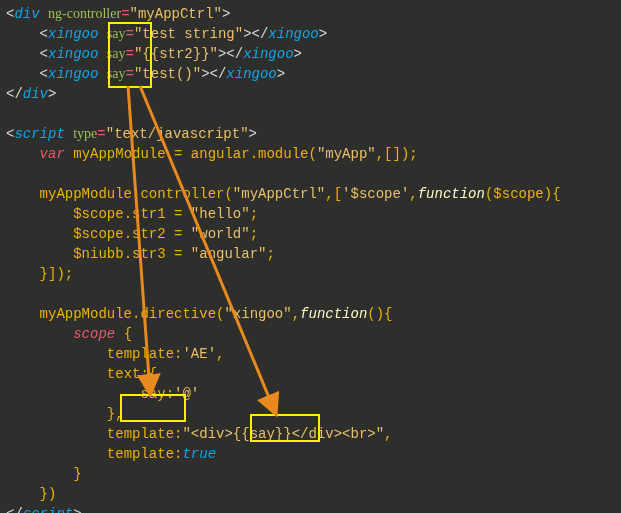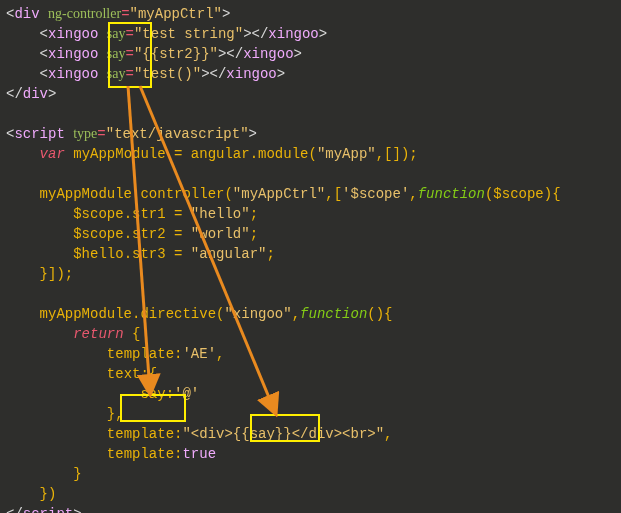--- a/index.html
+++ b/index.html
@@ -25,26 +25,26 @@
     left: 0;
     top: 0;
     margin: 0;
     padding: 4px 0 4px 6px;
     font-family: inherit;
     font-size: inherit;
     line-height: inherit;
     white-space: pre;
   }
   .br { color: #d8d8d8; }      
-  .tag { color: #f0abfc; }     
+  .tag { color: #0ea5e9; font-style: italic; }     
   .attr { color: #9dbf5a; font-family: Liberation Serif, serif; }    
   .op { color: #e8586e; }      
   .str { color: #e8c06a; }     
   .kw { color: #e8586e; }      
-  .kw2 { color: #84cc16; }     
+  .kw2 { color: #fef9c3; }     
   .it { font-style: italic; }
   .id { color: #eab308; }
 
   .highlight-box {
     position: absolute;
     border: 2px solid #ffee00;
     background: transparent;
     pointer-events: none;
   }
   .watermark {
@@ -77,25 +77,25 @@
 <span>    </span><span class="br">&lt;</span><span class="tag">xingoo</span><span> </span><span class="attr">say</span><span class="op">=</span><span class="str">"{{str2}}"</span><span class="br">&gt;&lt;/</span><span class="tag">xingoo</span><span class="br">&gt;</span>
 <span>    </span><span class="br">&lt;</span><span class="tag">xingoo</span><span> </span><span class="attr">say</span><span class="op">=</span><span class="str">"test()"</span><span class="br">&gt;&lt;/</span><span class="tag">xingoo</span><span class="br">&gt;</span>
 <span class="br">&lt;/</span><span class="tag">div</span><span class="br">&gt;</span>
 
 <span class="br">&lt;</span><span class="tag">script</span><span> </span><span class="attr">type</span><span class="op">=</span><span class="str">"text/javascript"</span><span class="br">&gt;</span>
 <span>    </span><span class="kw it">var</span><span class="id"> myAppModule = angular.module(</span><span class="str">"myApp"</span><span class="id">,[]);</span>
 
 <span>    </span><span class="id">myAppModule.controller(</span><span class="str">"myAppCtrl"</span><span class="id">,[</span><span class="str">'$scope'</span><span class="id">,</span><span class="kw2 it">function</span><span class="id">($scope){</span>
 <span>        </span><span class="id">$scope.str1 = </span><span class="str">"hello"</span><span class="id">;</span>
 <span>        </span><span class="id">$scope.str2 = </span><span class="str">"world"</span><span class="id">;</span>
-<span>        </span><span class="id">$hello.str3 = </span><span class="str">"angular"</span><span class="id">;</span>
+<span>        </span><span class="id">$niubb.str3 = </span><span class="str">"angular"</span><span class="id">;</span>
 <span>    </span><span class="id">}]);</span>
 
 <span>    </span><span class="id">myAppModule.directive(</span><span class="str">"xingoo"</span><span class="id">,</span><span class="kw2 it">function</span><span class="id">(){</span>
-<span>        </span><span class="kw it">return</span><span class="id"> {</span>
+<span>        </span><span class="kw it">scope</span><span class="id"> {</span>
 <span>            </span><span class="id">template:</span><span class="str">'AE'</span><span class="id">,</span>
 <span>            </span><span class="id">text:{</span>
 <span>                </span><span class="id">say:</span><span class="str">'@'</span>
 <span>            </span><span class="id">},</span>
 <span>            </span><span class="id">template:</span><span class="str">"&lt;div&gt;{{say}}&lt;/div&gt;&lt;br&gt;"</span><span class="id">,</span>
 <span>            </span><span class="id">template:</span><span class="tag">true</span>
 <span>        </span><span class="id">}</span>
 <span>    </span><span class="id">})</span>
 <span class="br">&lt;/</span><span class="tag">script</span><span class="br">&gt;</span></pre>
 

